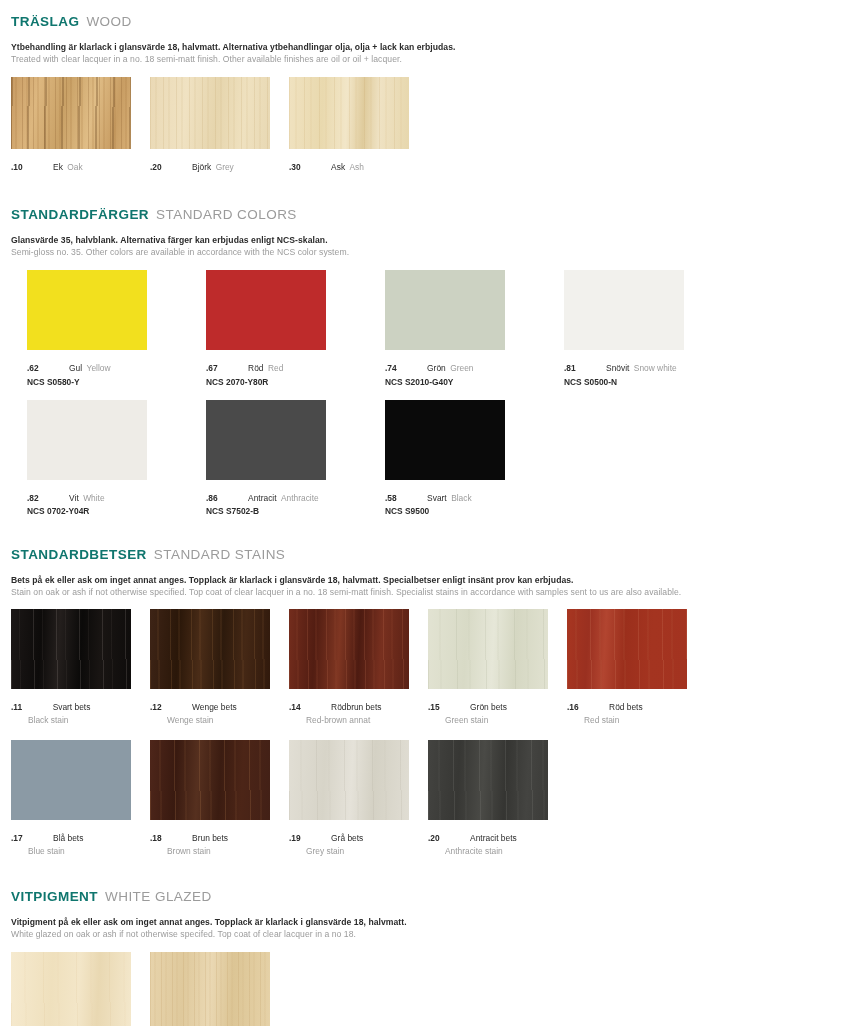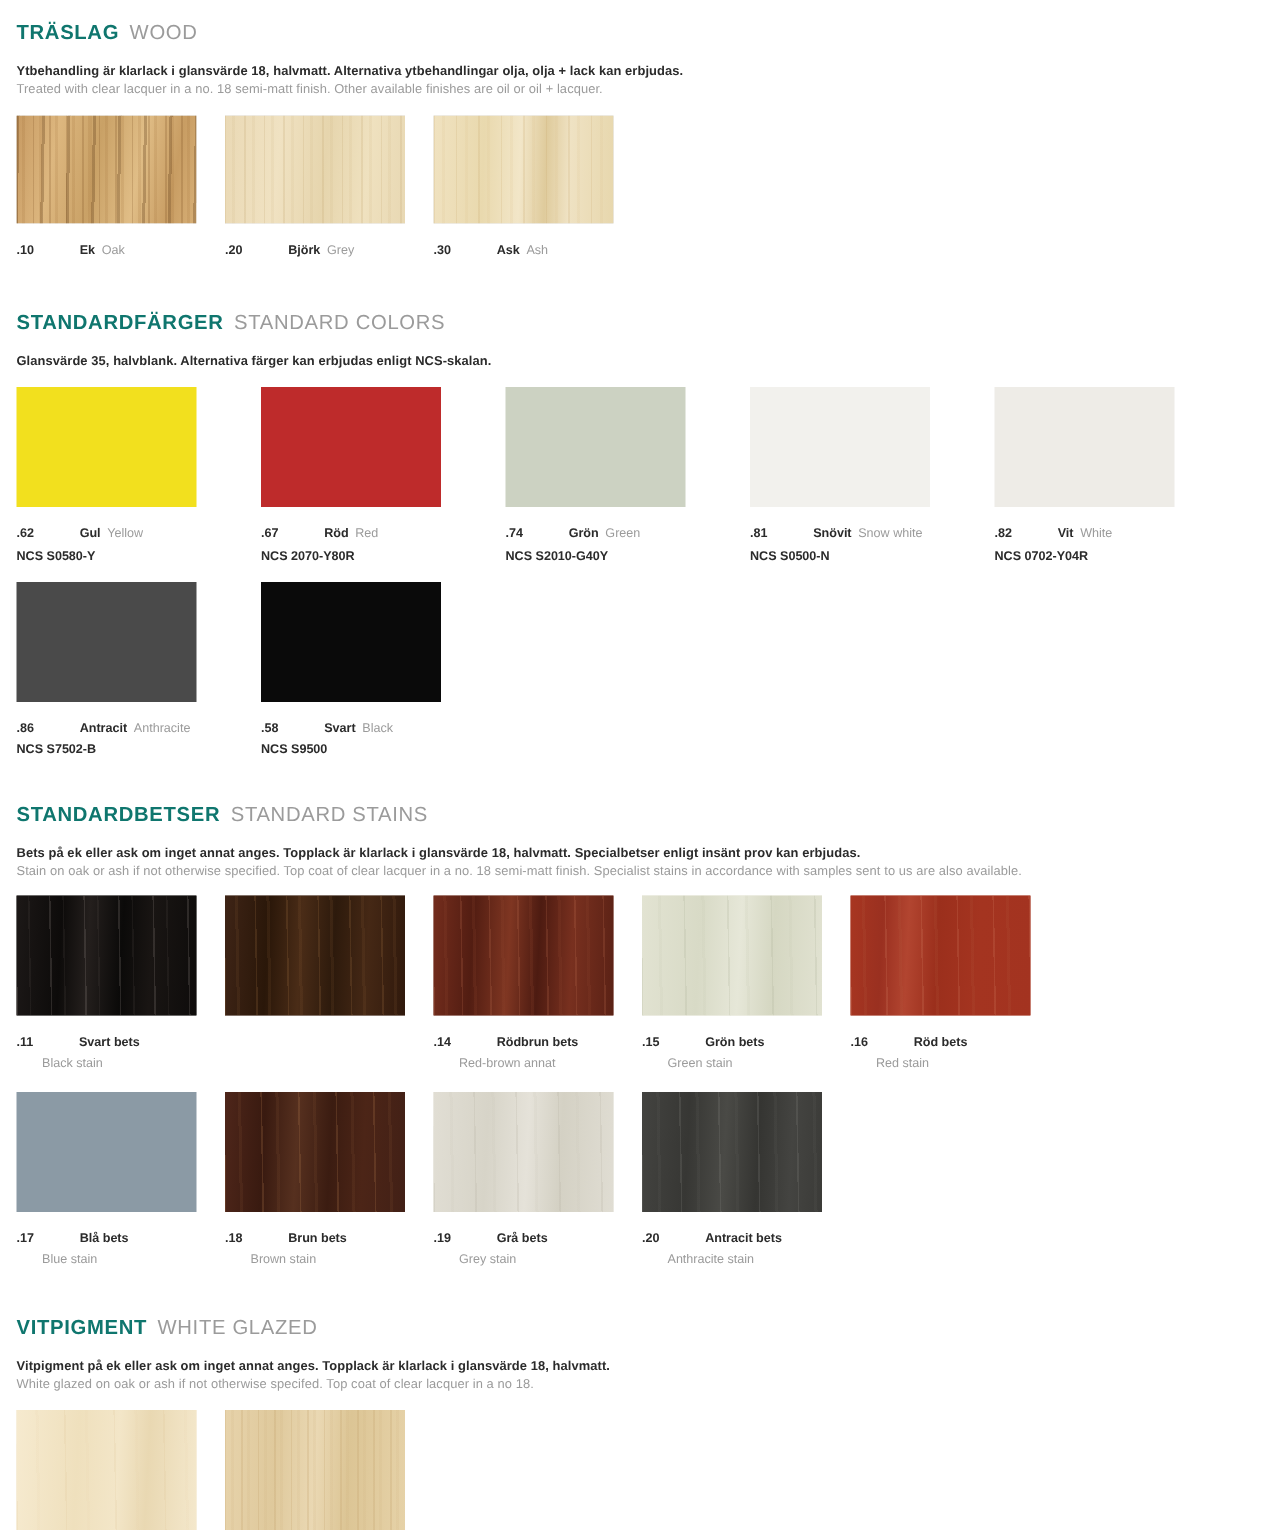--- a/index.html
+++ b/index.html
@@ -57,21 +57,21 @@
   }
   .cap {
     margin-top: 5px;
     line-height: 1.33;
     white-space: nowrap;
   }
   .cap .code {
     font-size: 8.4px; font-weight: bold; color: #2b2b2b;
   }
   .cap .sv {
-    font-size: 8.4px; font-weight: bold; color: #2b2b2b; padding-left: 26px;
+    font-size: 8.4px; font-weight: normal; color: #2b2b2b; padding-left: 26px;
   }
   .cap .en {
     font-size: 8.4px; font-weight: normal; color: #9b9b9b;
   }
   .cap .sub {
     display: block;
     font-size: 8.4px; font-weight: normal; color: #2b2b2b;
   }
   .cap .sub.grey { color: #9b9b9b; }
   .cap .ncs {
@@ -79,21 +79,21 @@
     font-size: 8.4px; font-weight: bold; color: #2b2b2b;
   }
   .cap .line2indent { padding-left: 17px; }
 
   
   
   .wood-grid .cell { width: 139px; }
   .wood-grid .sw { width: 120px; height: 72px; }
 
   
-  .colors-grid .cell { width: 163px; margin-bottom: 12px; }
+  .colors-grid .cell { width: 163px; margin-bottom: 12px; margin-left: 16px; }
   .colors-grid .sw { width: 120px; height: 80px; }
 
   
   .stains-grid .cell { width: 139px; margin-bottom: 13px; }
   .stains-grid .sw { width: 120px; height: 80px; }
 
   
   .glazed-grid .cell { width: 139px; }
   .glazed-grid .sw { width: 120px; height: 80px; }
 </style>
@@ -156,20 +156,21 @@
     </div>
   </div>
 
   <div class="section" style="margin-top:18px;">
     <div class="sec-head">
       <span class="sv">STANDARDFÄRGER</span>
       <span class="en">STANDARD COLORS</span>
     </div>
     <div class="sec-desc">
       <span class="sv">Glansvärde 35, halvblank. Alternativa färger kan erbjudas enligt NCS-skalan.</span>
+      <span class="en">Semi-gloss no. 35. Other colors are available in accordance with the NCS color system.</span>
     </div>
     <div class="grid colors-grid" style="margin-top:12px;">
 
       <div class="cell">
         <div class="sw" style="background:#f2e01e;"></div>
         <div class="cap">
           <span class="code">.62</span>
           <span class="sv">Gul</span>
           <span class="en">Yellow</span>
           <span class="ncs">NCS S0580-Y</span>
@@ -263,20 +264,25 @@
           <span class="sub grey line2indent">Black stain</span>
         </div>
       </div>
 
       <div class="cell">
         <div class="sw" style="background:#3a2113;">
           <div class="grain" style="background:
                  repeating-linear-gradient(89deg, rgba(170,120,70,.20) 0 1px, rgba(0,0,0,0) 1px 8px, rgba(140,95,55,.14) 8px 10px, rgba(0,0,0,0) 10px 21px),
                  linear-gradient(93deg, #3e2416 0%, #2a1709 24%, #4a2c17 42%, #2d1a0c 60%, #452815 78%, #30190c 100%);"></div>
         </div>
+        <div class="cap">
+          <span class="code">.12</span>
+          <span class="sv">Wenge bets</span>
+          <span class="sub grey line2indent">Wenge stain</span>
+        </div>
       </div>
 
 
       <div class="cell">
         <div class="sw" style="background:#6d2a1c;">
           <div class="grain" style="background:
                  repeating-linear-gradient(89deg, rgba(190,110,80,.22) 0 1px, rgba(0,0,0,0) 1px 8px, rgba(150,75,50,.16) 8px 10px, rgba(0,0,0,0) 10px 19px),
                  linear-gradient(93deg, #742d1d 0%, #521d12 22%, #7f3622 42%, #4d1b11 58%, #78301f 76%, #5a2115 100%);"></div>
         </div>
         <div class="cap">

